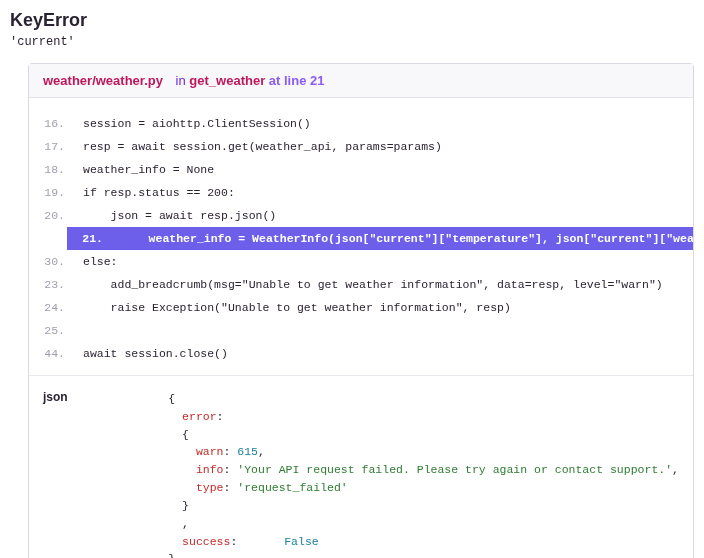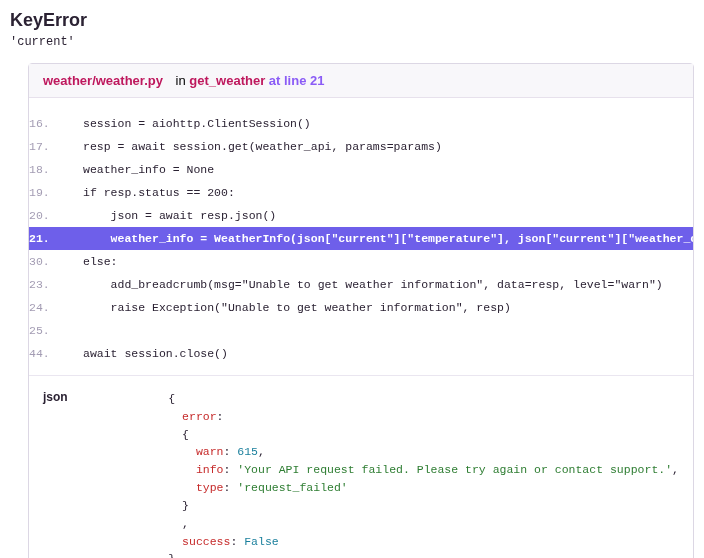--- a/index.html
+++ b/index.html
@@ -27,48 +27,49 @@
     border-radius: 4px;
     margin-left: 20px;
   }
   .frame-header {
     background: #f8f7fa;
     border-bottom: 1px solid #e7e1ec;
     padding: 9px 14px;
     font-size: 13px;
   }
   .frame-header b { color: #be185d; }
-  .hdr-in { color: #000000; padding-left: 9px; }
+  .hdr-in { color: #6d28d9; padding-left: 9px; }
   .hdr-at { color: #8b5cf6; font-weight: bold; }
   .code-block {
     padding: 14px 0 10px 0;
   }
   .line {
     display: flex;
     font-family: "SFMono-Regular", Consolas, "Liberation Mono", Menlo, monospace;
     font-size: 11.5px;
     line-height: 2;
     white-space: pre;
   }
   .lineno {
     width: 48px;
-    text-align: left;
+    text-align: right;
     padding-right: 12px;
     color: #a39cb3;
     flex-shrink: 0;
     user-select: none;
   }
   .linecode {
     flex: 1;
     color: #2b2233;
     padding-left: 6px;
     overflow: hidden;
   }
   .line.hl {
     background: #6e5fea;
+    margin-left: 38px;
   }
   .line.hl .lineno {
     color: #fff;
     font-weight: 600;
   }
   .line.hl .linecode {
     color: #fff;
     font-weight: 600;
   }
   .vars {
@@ -87,21 +88,21 @@
     font-size: 11.5px;
     line-height: 1.55;
     color: #2b2233;
     white-space: pre;
   }
   .tok-brace { color: #2b2233; }
   .tok-key   { color: #c62a2a; text-align: right; }
   .tok-punc  { color: #2b2233; }
   .tok-num   { color: #1a7f9c; }
   .tok-str   { color: #2e7d32; text-align: right; }
-  .tok-bool  { color: #1a7f9c; }
+  .tok-bool  { color: #1a7f9c; margin-left: 40px; }
 </style>
 </head>
 <body>
 
 <div class="err-title">KeyError</div>
 <div class="err-value">'current'</div>
 
 <div class="frame">
   <div class="frame-header">
     <b>weather/weather.py</b>

